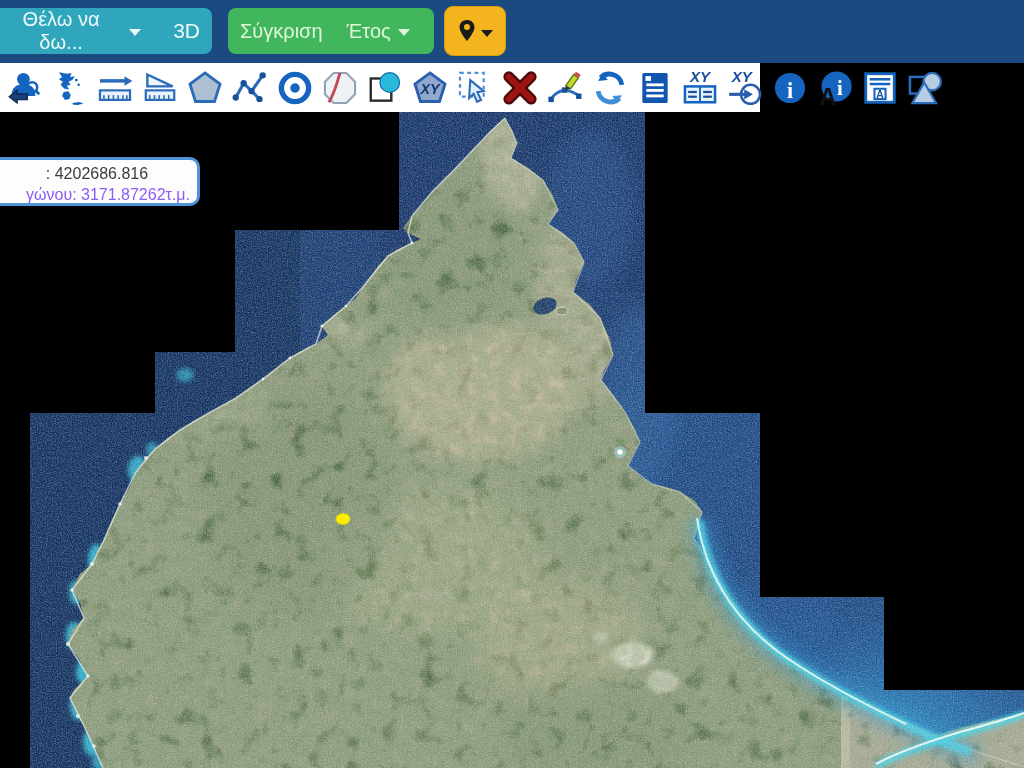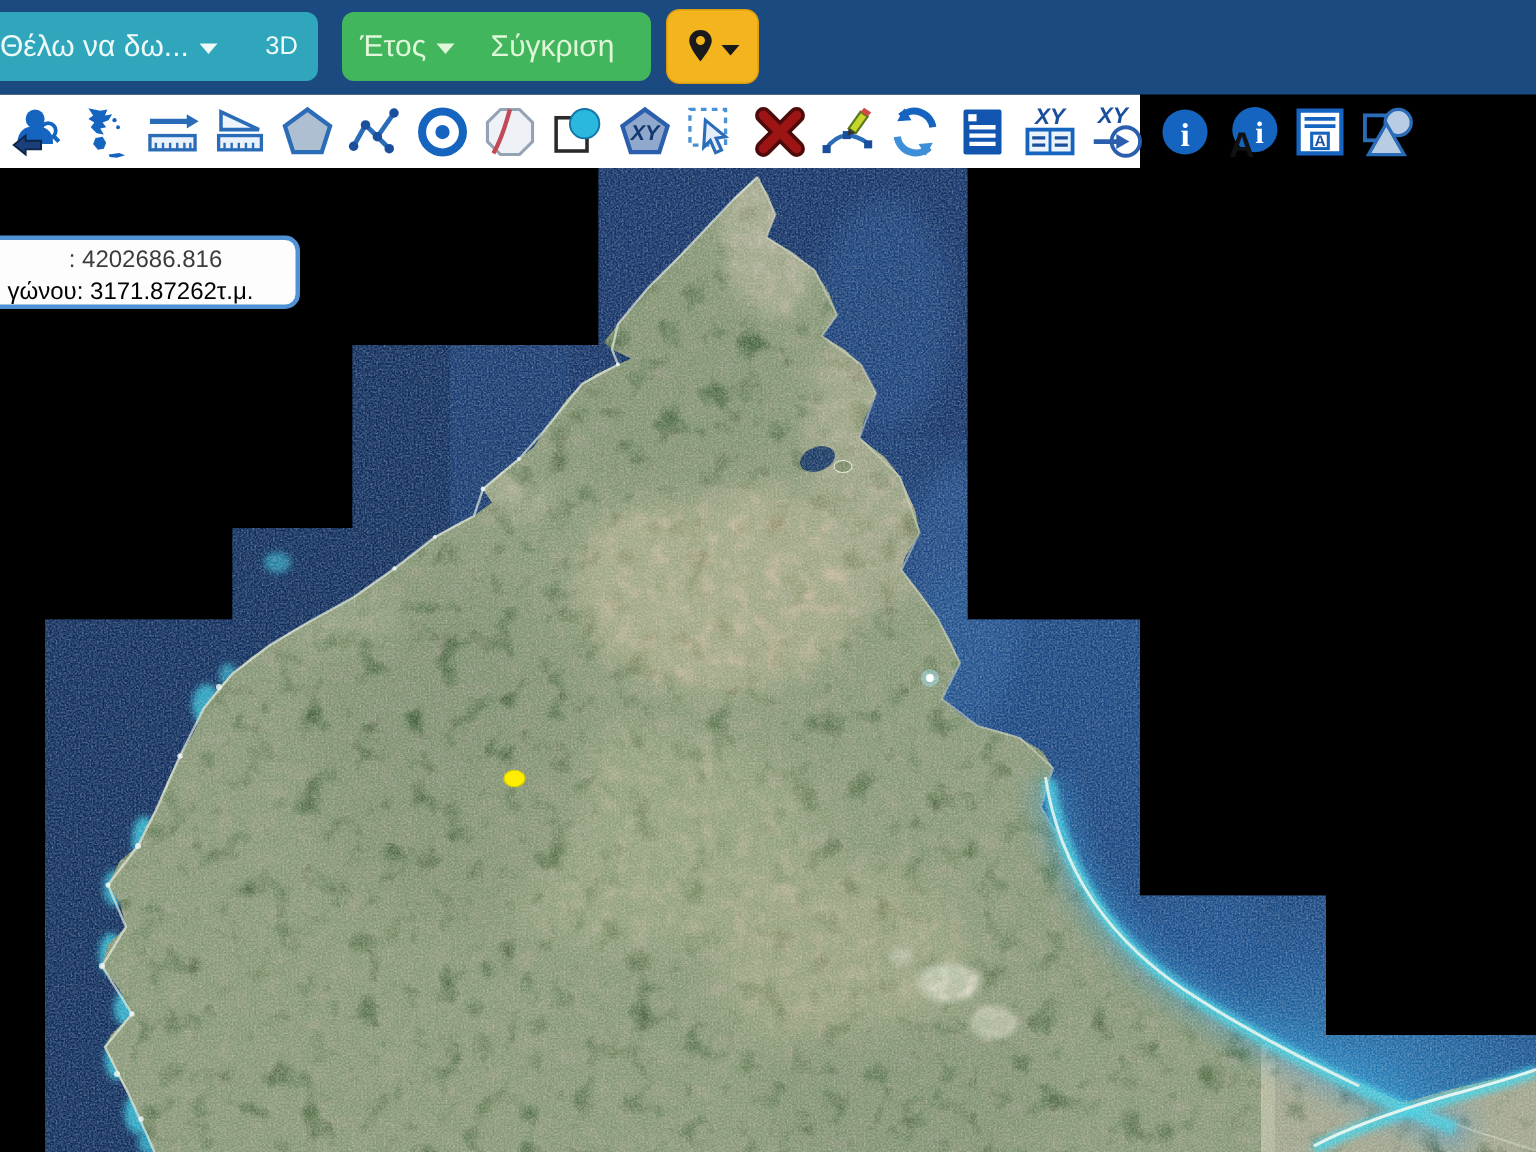--- a/index.html
+++ b/index.html
@@ -10,21 +10,21 @@
   .topbar{position:absolute;left:0;top:0;width:1024px;height:63px;background:#1b4a80;z-index:30;}
   .btn-group{position:absolute;top:8px;height:46px;border-radius:8px;display:flex;align-items:center;}
   .grp-teal{left:-12px;width:224px;background:#2fa6bc;}
   .grp-green{left:228px;width:206px;background:#41b65c;}
   .tb-btn{height:46px;display:flex;align-items:center;gap:7px;padding:0 12px;cursor:pointer;
     background:transparent;border:none;font-size:20px;font-family:"Liberation Sans",sans-serif;}
   .grp-teal .tb-btn{color:#eefaf7;}
   .grp-green .tb-btn{color:#dff7d8;}
   .caret{width:0;height:0;border-left:6px solid transparent;border-right:6px solid transparent;
     border-top:7px solid currentColor;display:inline-block;margin-top:3px;}
-  .btn-3d{margin-left:8px;font-size:17px;text-align:center;}
+  .btn-3d{margin-left:8px;font-size:21px;text-align:center;}
   .btn-loc{position:absolute;left:444px;top:6px;width:62px;height:50px;background:#f3b41d;
     border:1px solid #d99e10;border-radius:9px;display:flex;align-items:center;justify-content:center;
     gap:5px;cursor:pointer;}
   .btn-loc .caret{border-top-color:#1a1a1a;margin-top:4px;}
 
   
   .toolbar-row{position:absolute;left:0;top:63px;width:1024px;height:49px;background:#000;z-index:25;}
   .toolbar{position:absolute;left:0;top:0;width:760px;height:49px;background:#fff;
     display:flex;align-items:center;padding-left:2px;box-sizing:border-box;}
   .ticon{width:45px;height:44px;display:flex;align-items:center;justify-content:center;cursor:pointer;flex:0 0 auto;}
@@ -32,44 +32,44 @@
 
   
   .map{position:absolute;left:0;top:112px;width:1024px;height:656px;background:#000;cursor:crosshair;}
   .map svg{display:block;}
 
   
   .infobox{position:absolute;left:-70px;top:157px;width:270px;height:49px;box-sizing:border-box;
     background:#fdfdfe;border:3px solid #4f93d6;border-radius:10px;z-index:40;
     padding:3px 8px 3px 72px;box-shadow:0 1px 4px rgba(0,0,0,.5);}
   .infobox .l1{font-size:16px;line-height:21px;color:#3c3c3c;white-space:nowrap;text-align:center;}
-  .infobox .l2{font-size:16px;line-height:21px;color:#000000;white-space:nowrap;}
+  .infobox .l2{font-size:16px;line-height:21px;color:#8b5cf6;white-space:nowrap;margin-left:21px;}
 </style>
 </head>
 <body>
 
 <div class="stage">
 
   <div class="topbar">
     <div class="btn-group grp-teal">
       <button class="tb-btn">
         <span>Θέλω να δω...</span>
         <span class="caret"></span>
       </button>
       <button class="tb-btn btn-3d">
         <span>3D</span>
       </button>
     </div>
     <div class="btn-group grp-green">
       <button class="tb-btn">
+        <span>Σύγκριση</span>
+      </button>
+      <button class="tb-btn">
         <span>Έτος</span>
         <span class="caret"></span>
-      </button>
-      <button class="tb-btn">
-        <span>Σύγκριση</span>
       </button>
     </div>
     <button class="btn-loc">
       <svg width="18" height="24" viewBox="0 0 18 24">
         <path d="M9 1 C4.6 1 1.5 4.2 1.5 8.2 C1.5 13 9 22 9 22 C9 22 16.5 13 16.5 8.2 C16.5 4.2 13.4 1 9 1 Z M9 11 A3 3 0 1 1 9 5 A3 3 0 1 1 9 11 Z" fill="#1a1a1a"></path>
       </svg>
       <span class="caret"></span>
     </button>
   </div>
 

